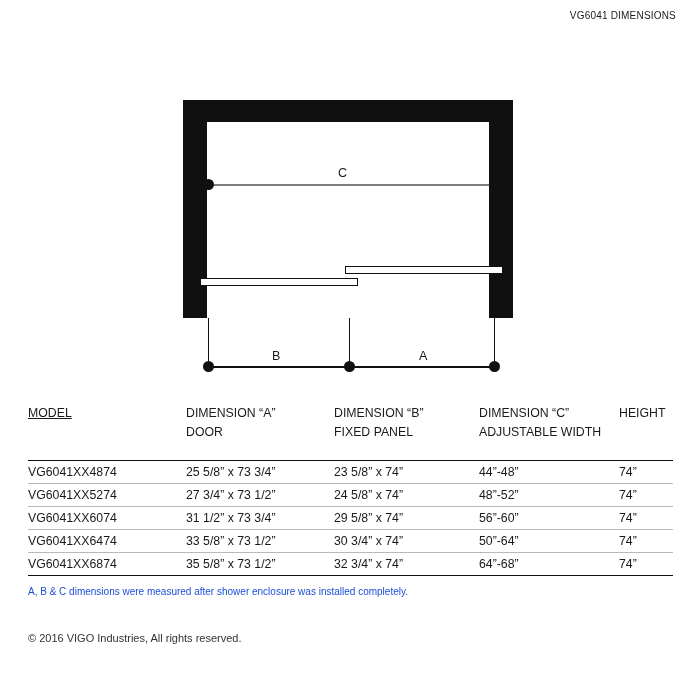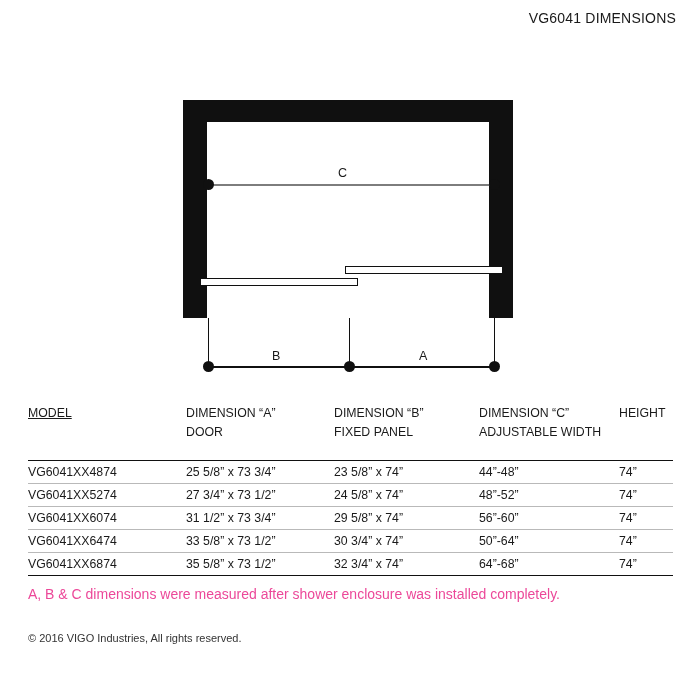--- a/index.html
+++ b/index.html
@@ -14,21 +14,21 @@
     color: #1a1a1a;
     position: relative;
     overflow: hidden;
   }
 
   
   .page-title {
     position: absolute;
     top: 10px;
     right: 24px;
-    font-size: 14px;
+    font-size: 10px;
     letter-spacing: 0.2px;
     color: #1a1a1a;
   }
 
   
   .diagram {
     position: absolute;
     top: 78px;
     left: 0;
     width: 700px;
@@ -180,22 +180,22 @@
   .col-model  { width: 158px; text-decoration: underline; }
   .col-a      { width: 148px; }
   .col-b      { width: 145px; margin-left: 12px; }
   .col-c      { width: 140px; }
   .col-h      { width: 54px; }
 
   .table-note {
     position: absolute;
     top: 586px;
     left: 28px;
-    font-size: 14px;
-    color: #ec4899;
+    font-size: 10px;
+    color: #1d4ed8;
   }
 
   .copyright {
     position: absolute;
     top: 632px;
     left: 28px;
     font-size: 11px;
     color: #333;
   }
 </style>

